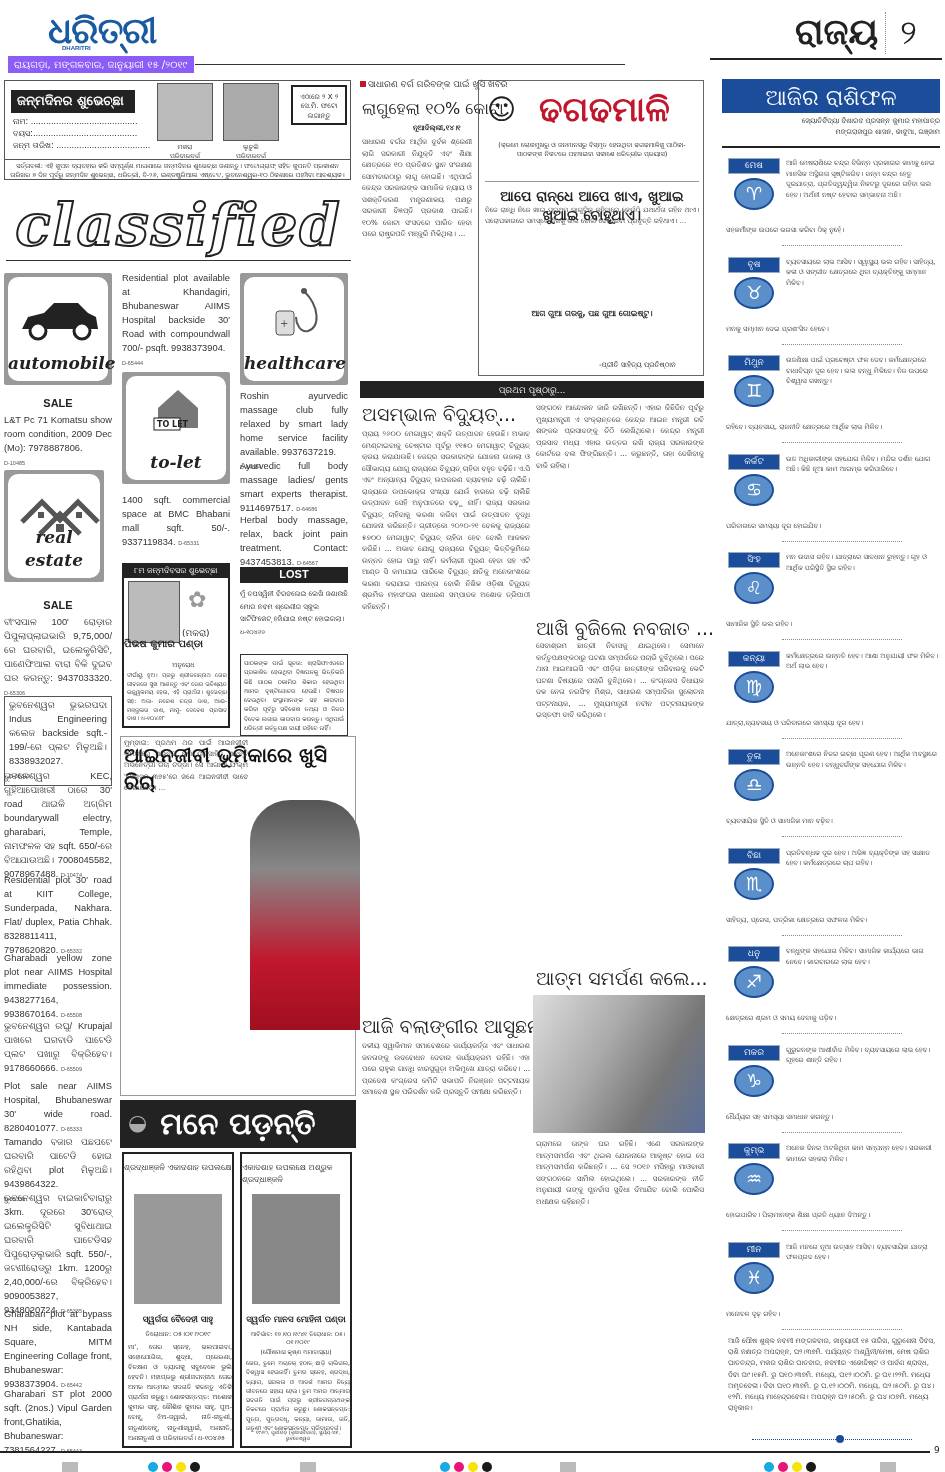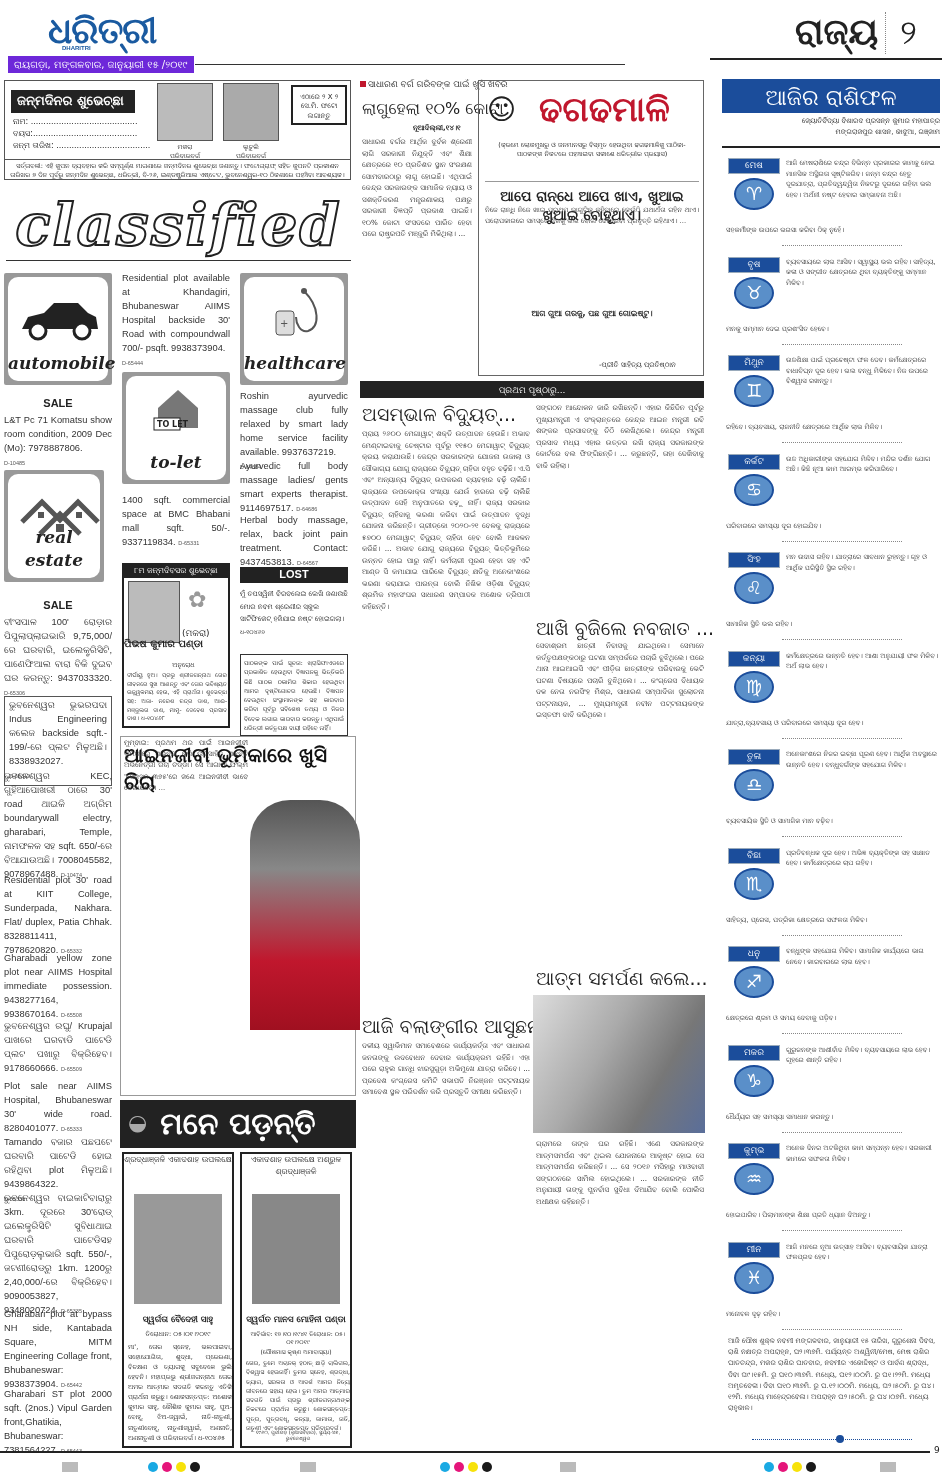--- a/index.html
+++ b/index.html
@@ -1,21 +1,21 @@
 <!DOCTYPE html>
 <html><head>
 <meta charset="utf-8">
 <style>
 *{box-sizing:border-box;margin:0;padding:0}
 body{width:945px;height:1472px;background:#fff;font-family:"DejaVu Sans",sans-serif;color:#222;position:relative;overflow:hidden;font-size:8px;line-height:1.35}
 .abs{position:absolute}
 
 #logo{left:48px;top:6px;width:100px;height:48px;color:#1a5aa0;font-family:"DejaVu Serif",serif;font-size:36px;font-weight:bold;letter-spacing:-1px}
 #logo small{position:absolute;left:14px;top:38px;font-size:6px;font-family:"Liberation Sans",sans-serif;letter-spacing:0;color:#1a5aa0}
-#dateline{left:8px;top:56px;background:#6d28d9;color:#fff;font-size:10px;padding:2px 6px;height:17px}
+#dateline{left:8px;top:56px;background:#8b5cf6;color:#fff;font-size:10px;padding:2px 6px;height:17px}
 #topline{left:195px;top:64px;width:430px;height:1px;background:#333}
 #section-title{left:795px;top:8px;font-size:36px;font-weight:bold;color:#222}
 #section-sep{left:885px;top:12px;width:0;height:42px;border-left:1px dotted #888}
 #page-num-top{left:900px;top:10px;font-size:34px;color:#222}
 #topline2{left:710px;top:58px;width:232px;height:2px;background:#222}
 
 
 #bday{left:4px;top:80px;width:347px;height:100px;border:1px solid #555}
 #bday-title{left:6px;top:9px;width:124px;height:23px;background:#222;color:#fff;font-size:13px;font-weight:bold;padding:2px 6px}
 .bday-field{position:absolute;left:8px;font-size:8px}
@@ -68,21 +68,21 @@
 #page-num-bottom{left:934px;top:1444px;font-size:9px}
 .reg{position:absolute;top:1462px;width:10px;height:10px;border-radius:50%}
 .grey-sq{position:absolute;top:1462px;width:16px;height:10px;background:#bbb}
 
 
 #rita-photo{left:250px;top:800px;width:110px;height:230px;background:linear-gradient(180deg,#555 0%,#888 30%,#c0172d 70%,#a01020 100%);border-radius:40px 40px 0 0}
 #rita-head{left:120px;top:738px;width:236px;height:34px;font-size:20px;font-weight:bold;color:#111;padding:4px}
 #surrender-photo{left:533px;top:995px;width:172px;height:138px;background:linear-gradient(120deg,#ddd 0%,#aaa 40%,#777 70%,#5a6e9a 100%)}
 #mane-head{left:120px;top:1100px;width:236px;height:48px;background:#222;color:#fff;font-size:30px;font-weight:bold;text-align:center;padding-top:4px}
 .obit{position:absolute;top:1152px;width:112px;height:296px;border:2px solid #222}
-.obit .ot{position:absolute;top:0;width:100%;text-align:center;font-size:8px;line-height:1.5}
+.obit .ot{position:absolute;top:8px;width:100%;font-size:8px;line-height:1.5}
 .obit .op{position:absolute;left:10px;top:40px;width:88px;height:110px;background:#999}
 .obit .on{position:absolute;top:160px;width:100%;text-align:center;font-size:8.5px;font-weight:bold}
 .obit .ob{position:absolute;left:4px;top:176px;width:104px;font-size:6.5px;line-height:1.55;text-align:justify}
 </style>
 </head>
 <body>
 
 <div id="logo" class="abs">
   <span>ଧରିତ୍ରୀ</span>
   <small>DHARITRI</small>
@@ -325,21 +325,21 @@
     <div class="sign" style="top: 1038.5px;">
       <div class="tag">ମକର</div>
       <div class="glyph">♑</div>
       <div class="txt">ଗୁରୁଜନଙ୍କ ଆଶୀର୍ବାଦ ମିଳିବ। ବ୍ୟବସାୟରେ ଲାଭ ହେବ। ଗୃହରେ ଶାନ୍ତି ରହିବ।</div>
       <div class="txt2">ଧୈର୍ଯ୍ୟର ସହ ସମସ୍ୟା ସମାଧାନ କରନ୍ତୁ।</div>
       <div class="dots"></div>
     </div>
     <div class="sign" style="top: 1137px;">
       <div class="tag">କୁମ୍ଭ</div>
       <div class="glyph">♒</div>
-      <div class="txt">ଅନେକ ଦିନର ଅଟକିଥିବା କାମ ସମ୍ପନ୍ନ ହେବ। ସରକାରୀ କାମରେ ସଫଳତା ମିଳିବ।</div>
+      <div class="txt">ଅନେକ ଦିନର ଅଟକିଥିବା କାମ ସମ୍ପନ୍ନ ହେବ। ସରକାରୀ କାମରେ ସହକରା ମିଳିବ।</div>
       <div class="txt2">ହୋଇପାରିବ। ପିଲାମାନଙ୍କ ଶିକ୍ଷା ପ୍ରତି ଧ୍ୟାନ ଦିଅନ୍ତୁ।</div>
       <div class="dots"></div>
     </div>
     <div class="sign" style="top: 1235.5px;">
       <div class="tag">ମୀନ</div>
       <div class="glyph">♓</div>
       <div class="txt">ଆଜି ମନରେ ନୂଆ ଉତ୍ସାହ ଆସିବ। ବ୍ୟବସାୟିକ ଯାତ୍ରା ଫଳପ୍ରଦ ହେବ।</div>
       <div class="txt2">ମନୋବଳ ଦୃଢ଼ ରହିବ।</div>
       <div class="dots"></div>
     </div>

